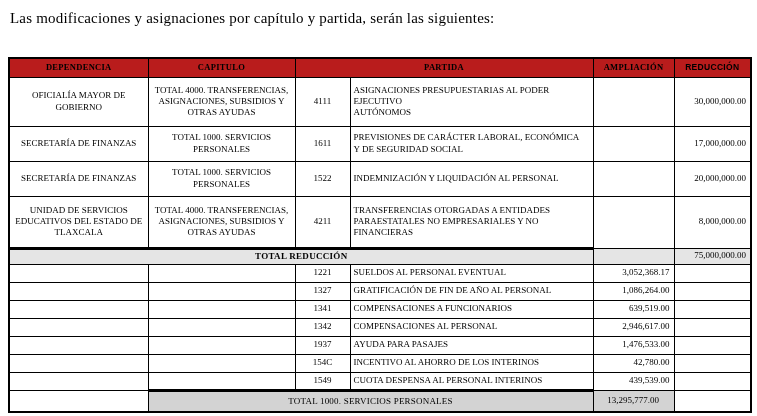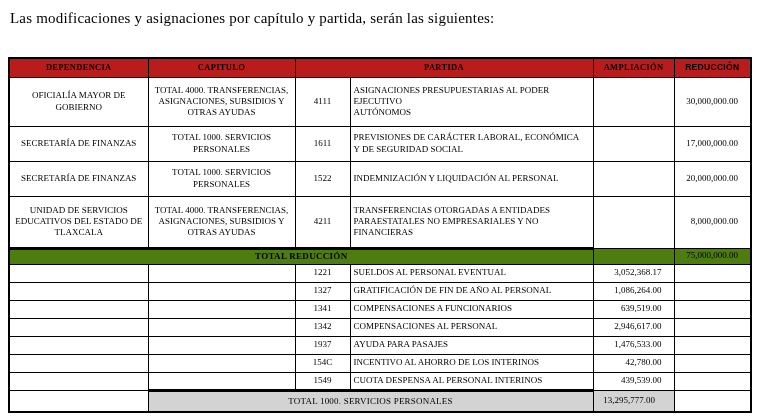--- a/index.html
+++ b/index.html
@@ -30,22 +30,22 @@
   th{
     background:#b91c1c;
     font-weight:bold;
     font-size:8.5px;
     text-align:center;
     letter-spacing:.3px;
     white-space:nowrap;
   }
   th.sans{font-family:Liberation Sans, sans-serif;}
   .center{text-align:center;}
-  .num{text-align:right;padding-right:12px;white-space:nowrap;}
-  tr.band td{background:#4d7c0f;}
+  .num{text-align:right;padding-right:4px;white-space:nowrap;}
+  tr.band td{background:#e5e5e5;}
   tr.band td.lbl{font-weight:bold;text-align:center;letter-spacing:.3px;}
   tr.light td.gray{background:#d3d3d3;text-align:center;}
   tr.light td.lbl{text-align:center;letter-spacing:.2px;}
   td.thicktop{border-top:3px solid #000;}
 </style>
 </head>
 <body>
 
 <p class="title">Las modificaciones y asignaciones por capítulo y partida, serán las siguientes:</p>
 

